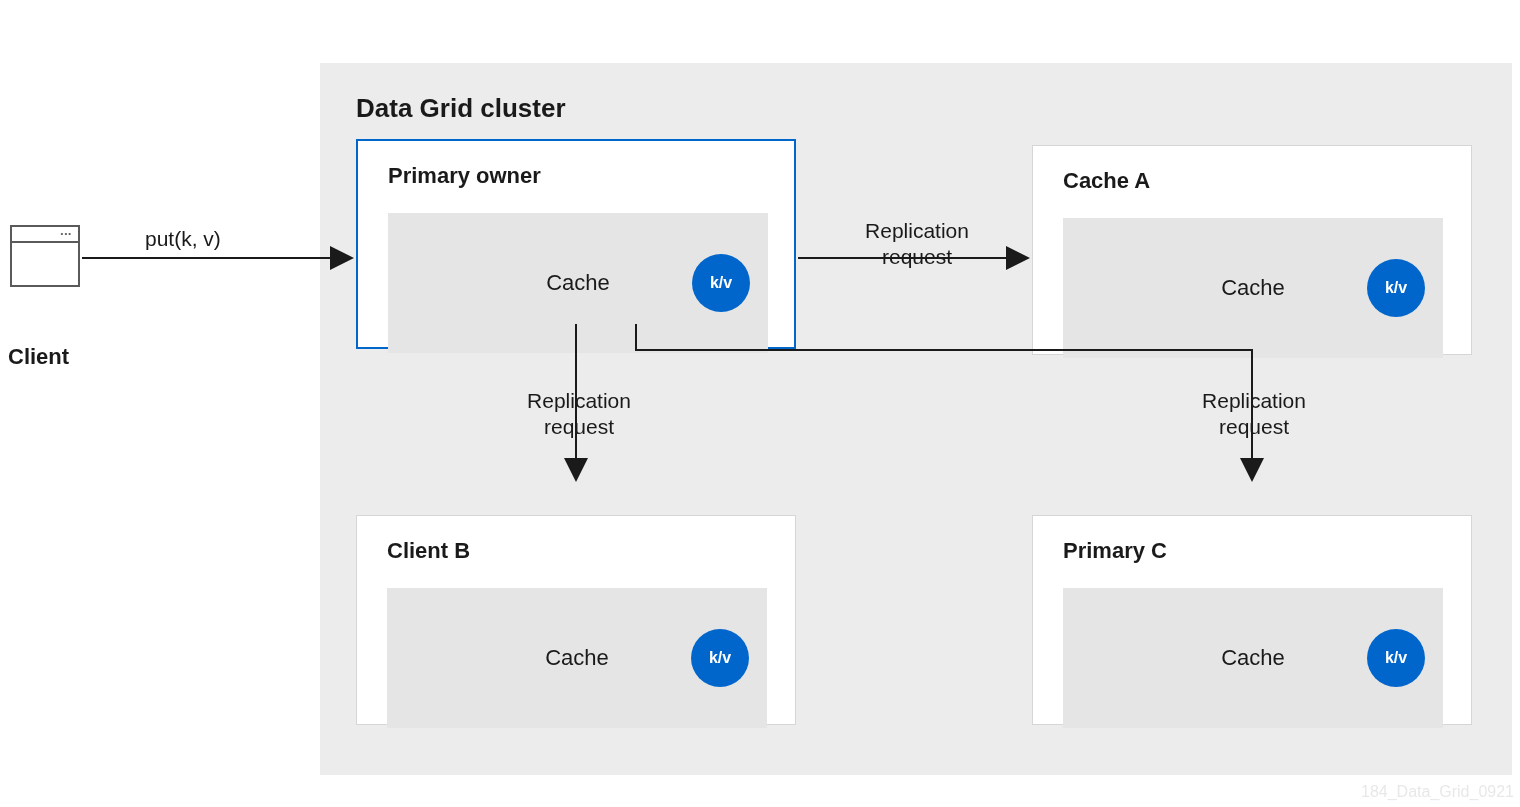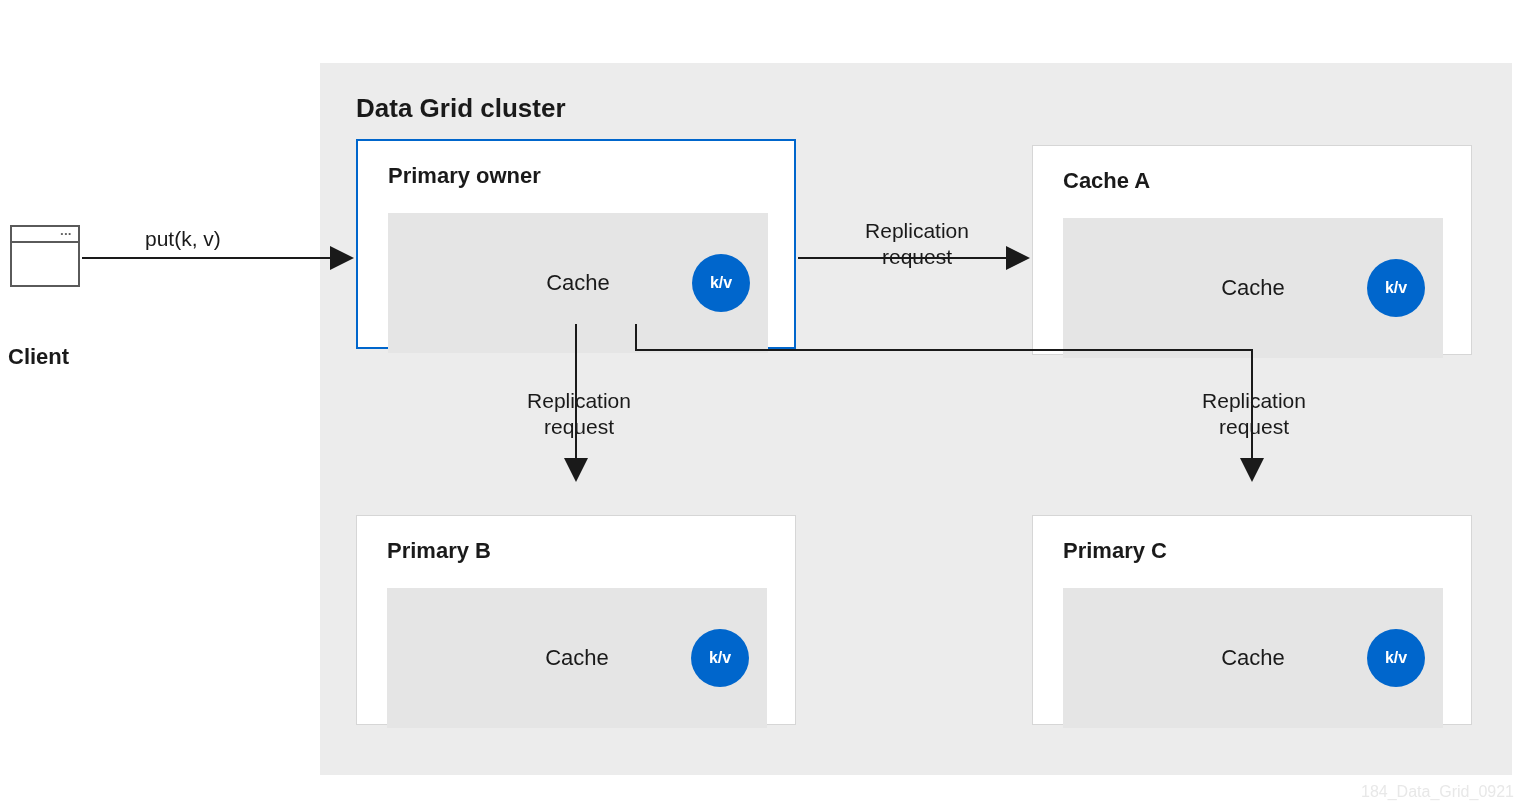--- a/index.html
+++ b/index.html
@@ -169,21 +169,21 @@
 
     <div class="node node-backup-a">
       <div class="node-title">Cache A</div>
       <div class="cache-box">
         <span class="cache-label">Cache</span>
         <span class="kv-circle">k/v</span>
       </div>
     </div>
 
     <div class="node node-backup-b">
-      <div class="node-title">Primary B</div>
+      <div class="node-title">Client B</div>
       <div class="cache-box">
         <span class="cache-label">Cache</span>
         <span class="kv-circle">k/v</span>
       </div>
     </div>
 
     <div class="node node-backup-c">
       <div class="node-title">Primary C</div>
       <div class="cache-box">
         <span class="cache-label">Cache</span>

